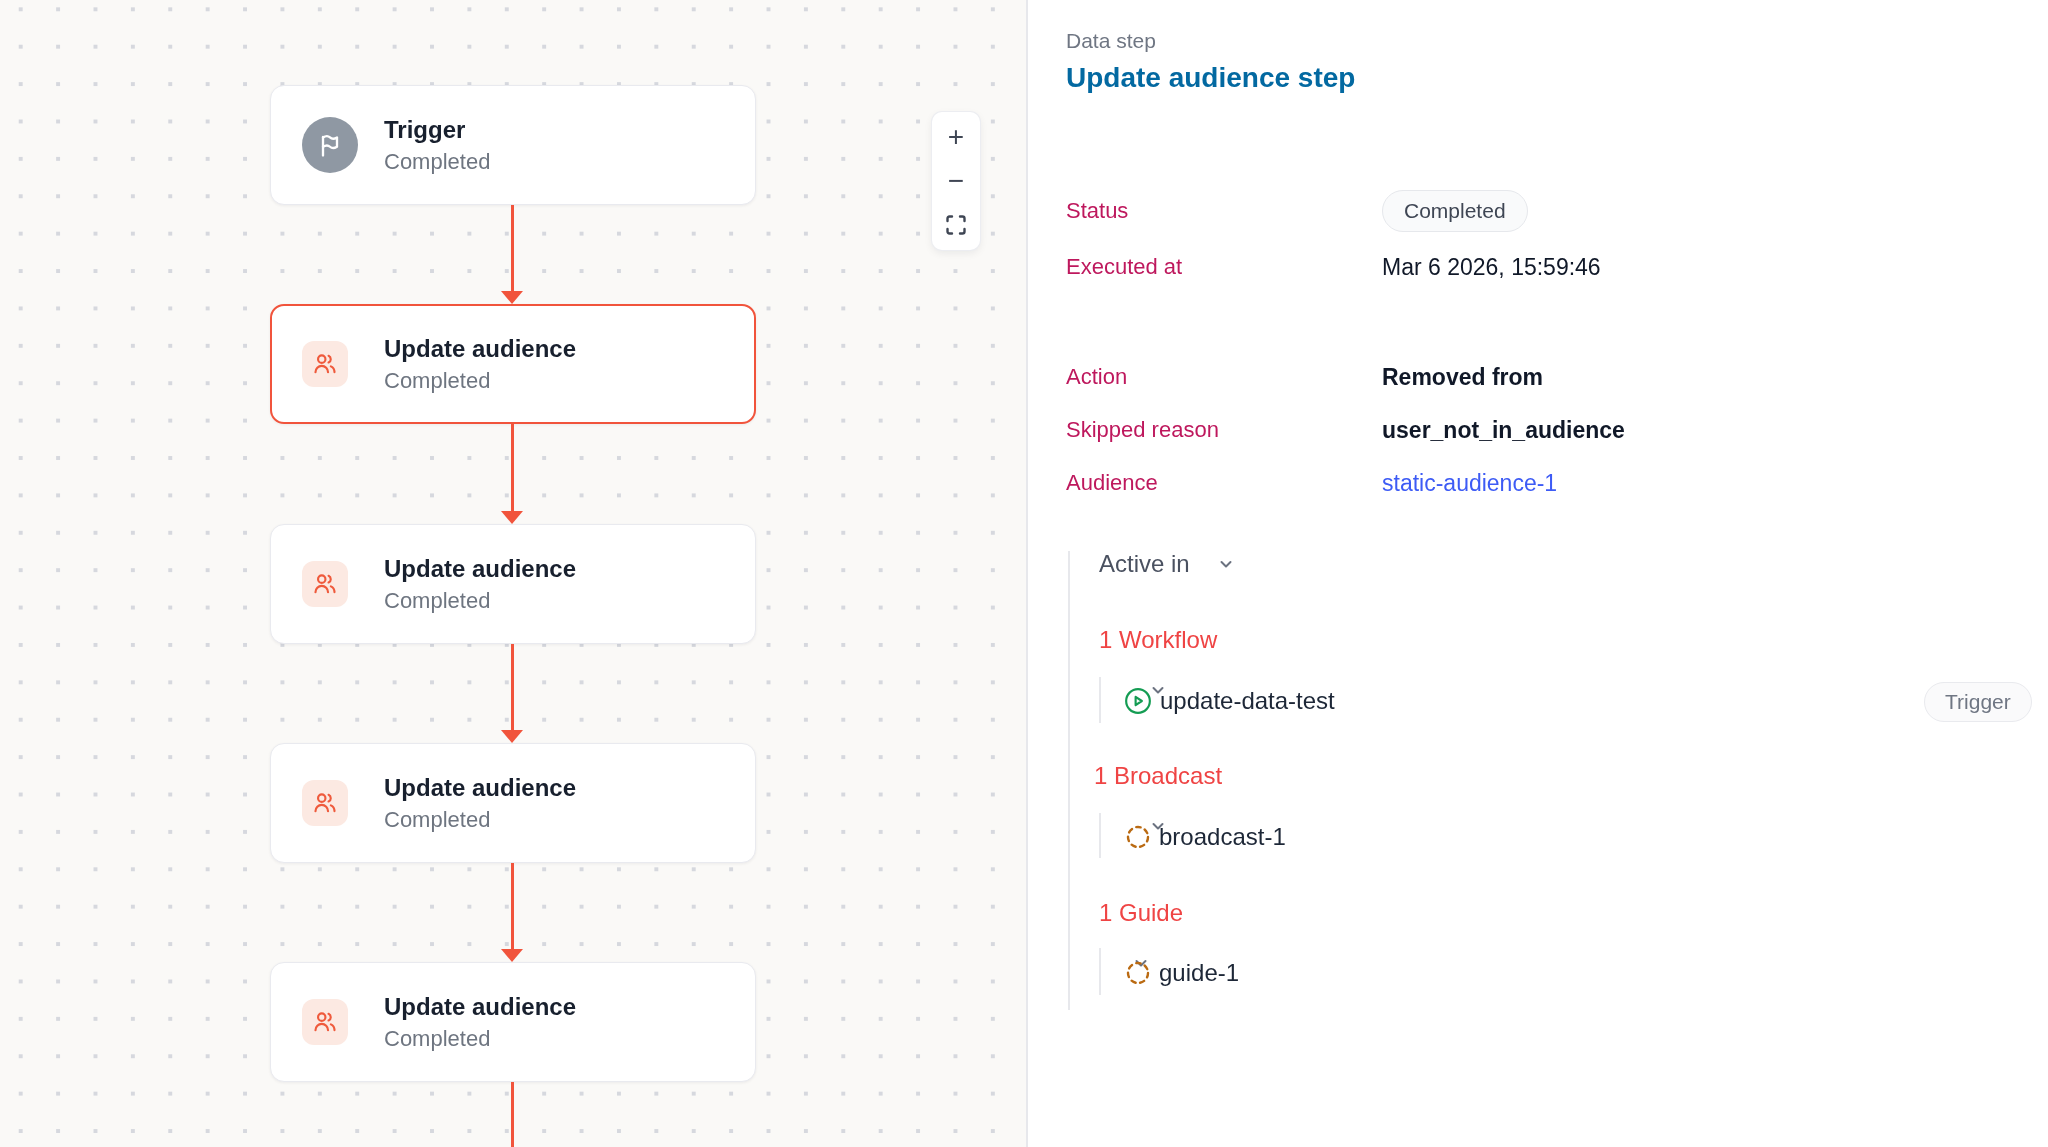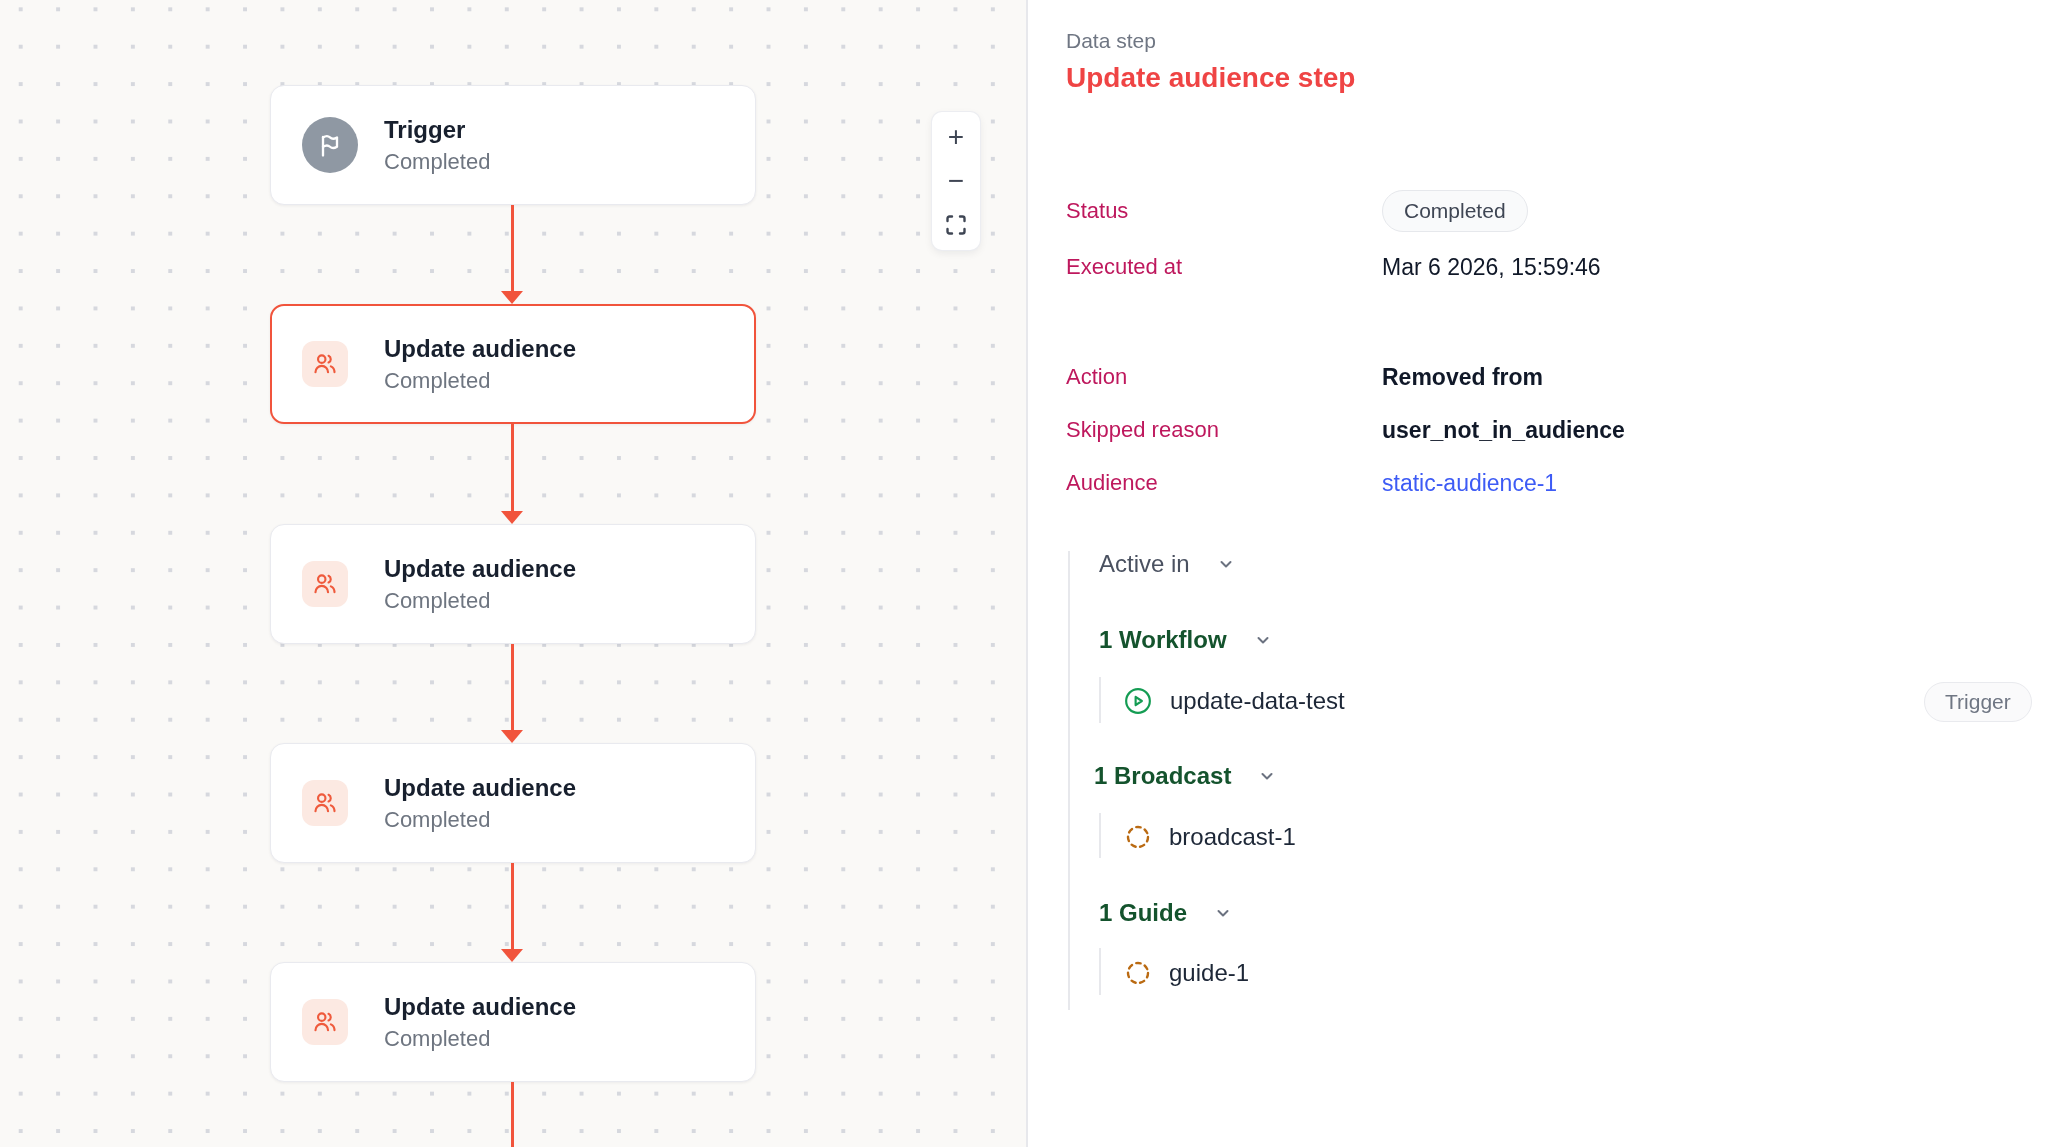--- a/index.html
+++ b/index.html
@@ -55,21 +55,21 @@
     width:40px;height:38px;border:none;background:transparent;cursor:pointer;
     display:flex;align-items:center;justify-content:center;
     font-family:"Liberation Sans",sans-serif;font-size:28px;color:#3F4654;line-height:1;padding:0;
   }
   
   .panel{
     position:absolute;left:1026px;top:0;width:1022px;height:1147px;
     background:#ffffff;border-left:2px solid #E7E8EC;box-sizing:border-box;
   }
   .eyebrow{position:absolute;left:38px;top:29px;font-size:21px;color:#6F7683;}
-  .panel-title{position:absolute;left:38px;top:62px;font-size:28px;font-weight:700;color:#ef4444;}
+  .panel-title{position:absolute;left:38px;top:62px;font-size:28px;font-weight:700;color:#0369a1;}
   .field{position:absolute;left:38px;right:28px;height:42px;display:flex;align-items:center;}
   .f1{top:190px}.f2{top:246px}.f3{top:299px}.f4{top:356px}.f5{top:409px}.f6{top:462px}
   .field-label{width:316px;flex:none;font-size:22px;color:#be185d;}
   .field-value{font-size:23px;color:#101828;}
   .field-value.em{font-weight:700;}
   .badge{
     display:inline-flex;align-items:center;
     padding:6px 21px;border:1.5px solid #E6E8EC;border-radius:999px;
     background:#F9FAFB;color:#3F4654;font-size:21px;line-height:28px;
   }
@@ -77,24 +77,24 @@
   .v-line{position:absolute;width:2px;background:#E7E8EC;}
   .outer-line{left:40px;top:551px;height:459px;}
   .wl1{left:71px;top:677px;height:46px;}
   .wl2{left:71px;top:813px;height:45px;}
   .wl3{left:71px;top:948px;height:47px;}
   .section-row{
     position:absolute;height:28px;display:flex;align-items:center;gap:26px;
     font-size:24px;cursor:pointer;
   }
   .active-hdr{left:71px;top:550px;color:#4A5160;font-weight:500;}
-  .grp{color:#14532d;font-weight:700;}
+  .grp{color:#ef4444;font-weight:400;flex-direction:column;}
   .g1{left:71px;top:626px}.g2{left:66px;top:762px}.g3{left:71px;top:899px}
   .item-row{
-    position:absolute;height:28px;display:flex;align-items:center;gap:18px;
+    position:absolute;height:28px;display:flex;align-items:center;gap:8px;
     font-size:24px;color:#1D2737;cursor:pointer;
   }
   .i1{left:96px;top:687px}.i2{left:97px;top:823px}.i3{left:97px;top:959px}
   .pill-badge{
     position:absolute;left:896px;top:682px;height:40px;box-sizing:border-box;
     display:inline-flex;align-items:center;padding:0 20px;
     border:1.5px solid #E9EAEE;border-radius:999px;background:#FAFAFB;
     color:#6F7683;font-size:21px;
   }
   .chev{flex:none;display:block;}

